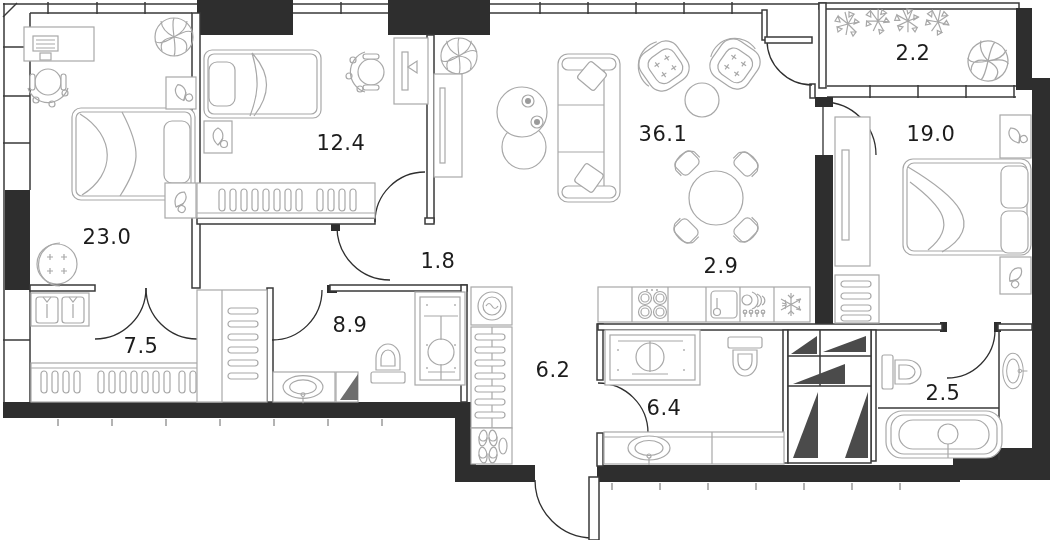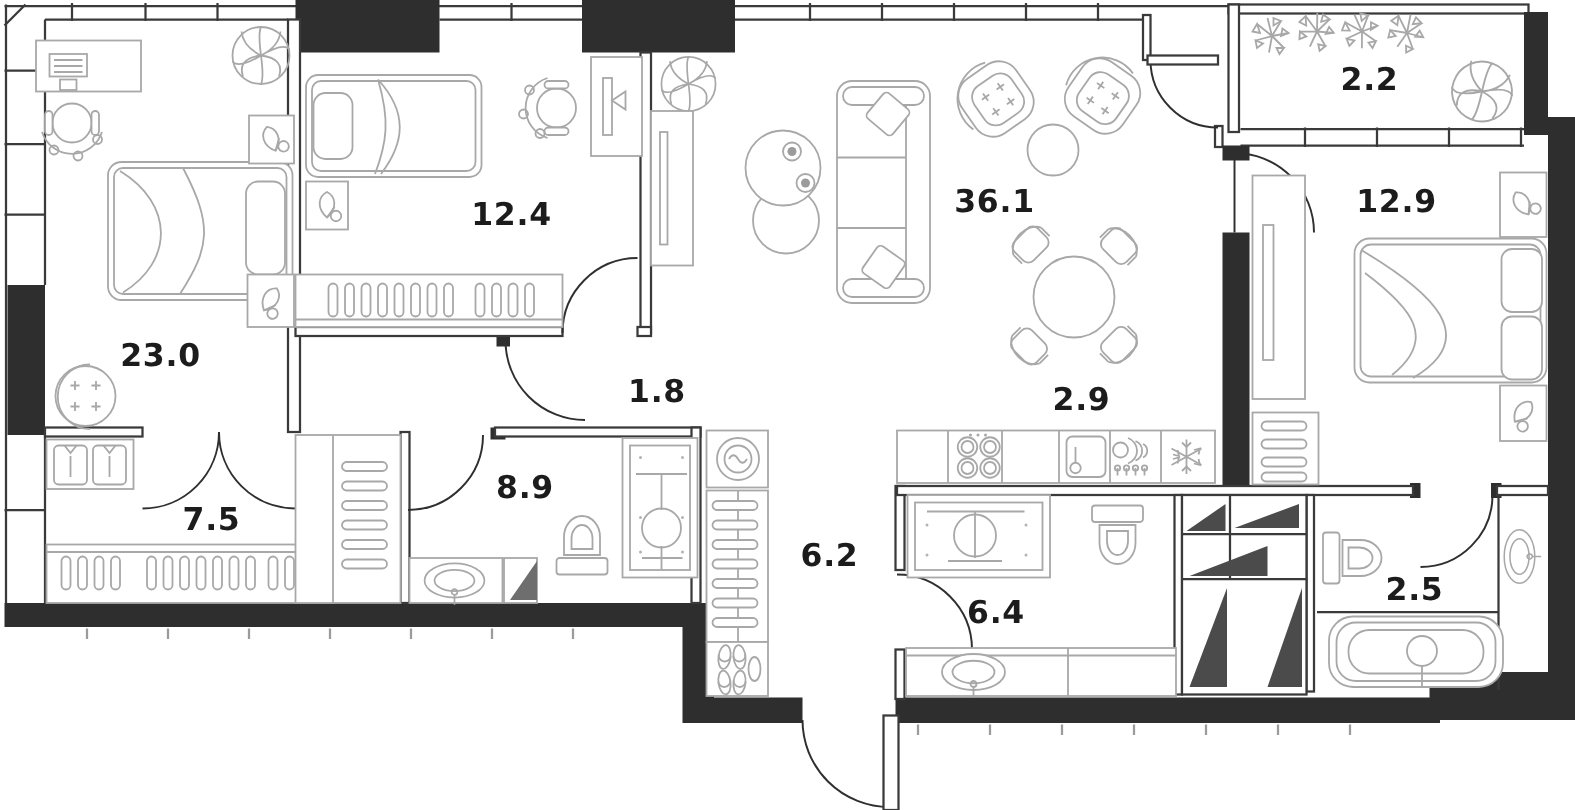--- a/index.html
+++ b/index.html
@@ -1,19 +1,19 @@
 <!DOCTYPE html>
 <html><head>
 <meta charset="utf-8">
 <style>
   html,body{margin:0;padding:0;background:#fff;}
   .stage{position:relative;width:1050px;height:540px;background:#fff;overflow:hidden;
          font-family:"DejaVu Sans","Liberation Sans",sans-serif;}
   .stage svg{position:absolute;left:0;top:0;}
-  .area-label{position:absolute;transform:translate(-50%,-50%);font-weight:700;
+  .area-label{position:absolute;transform:translate(-50%,-50%);font-weight:400;
               font-size:21px;letter-spacing:.5px;color:#1c1c1c;white-space:nowrap;text-align:center;}
   
   .walls-thin{fill:#fff;stroke:#3a3a3a;stroke-width:1.5;}
   .lines{stroke:#3a3a3a;stroke-width:1.5;fill:none;}
   .blk{fill:#2e2e2e;stroke:none;}
   .furn{stroke:#a8a8a8;stroke-width:1.2;fill:#fff;}
   .furnl{stroke:#a8a8a8;stroke-width:1.2;fill:none;}
   .door{stroke:#2f2f2f;stroke-width:1.3;fill:none;}
   .hatch{fill:#4b4b4b;stroke:none;}
   .tick{stroke:#9b9b9b;stroke-width:1.5;}
@@ -475,21 +475,21 @@
   <g>
     <path class="tick" d="M 58,419 V 426 M 112,419 V 426 M 166,419 V 426 M 220,419 V 426 M 274,419 V 426 M 328,419 V 426 M 382,419 V 426"></path>
     <path class="tick" d="M 612,483 V 490 M 660,483 V 490 M 708,483 V 490 M 756,483 V 490 M 804,483 V 490 M 852,483 V 490 M 900,483 V 490"></path>
   </g>
 </svg>
 
   <div class="area-label" style="left:663px;top:134px">36.1</div>
   <div class="area-label" style="left:721px;top:266px">2.9</div>
   <div class="area-label" style="left:107px;top:237px">23.0</div>
   <div class="area-label" style="left:341px;top:143px">12.4</div>
-  <div class="area-label" style="left:931px;top:134px">12.9</div>
+  <div class="area-label" style="left:931px;top:134px">19.0</div>
   <div class="area-label" style="left:913px;top:53px">2.2</div>
   <div class="area-label" style="left:438px;top:261px">1.8</div>
   <div class="area-label" style="left:141px;top:346px">7.5</div>
   <div class="area-label" style="left:350px;top:325px">8.9</div>
   <div class="area-label" style="left:553px;top:370px">6.2</div>
   <div class="area-label" style="left:664px;top:408px">6.4</div>
   <div class="area-label" style="left:943px;top:393px">2.5</div>
 </div>
 
 </body></html>

